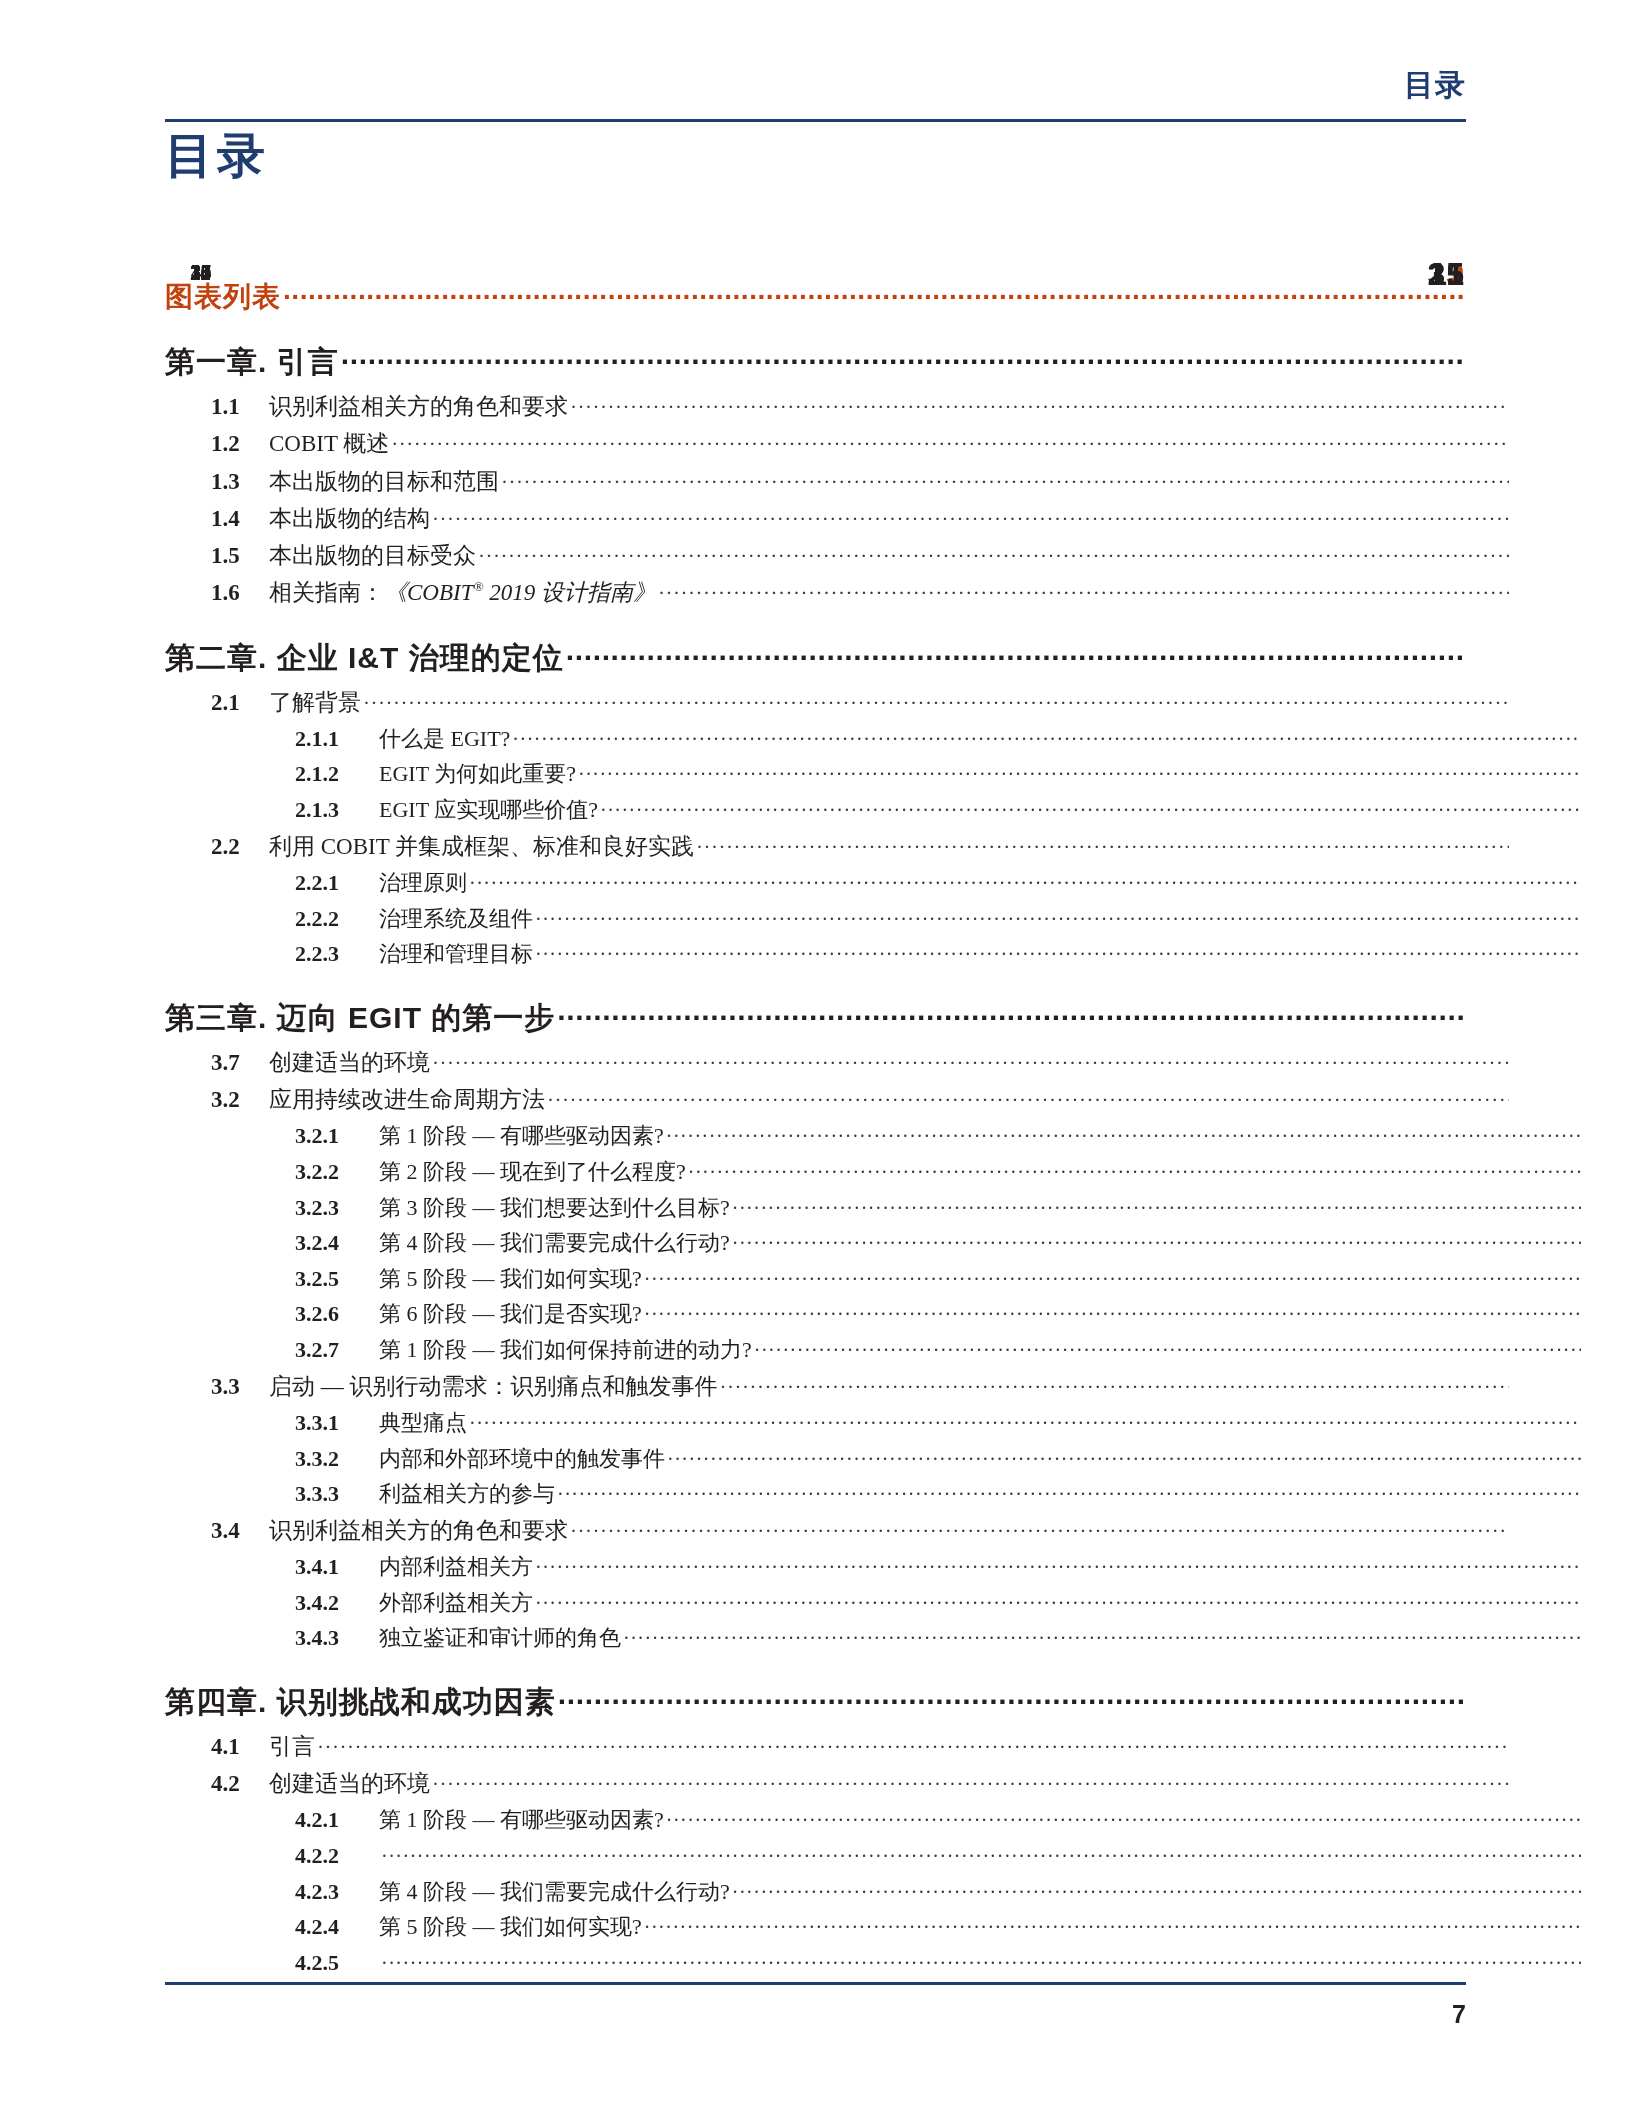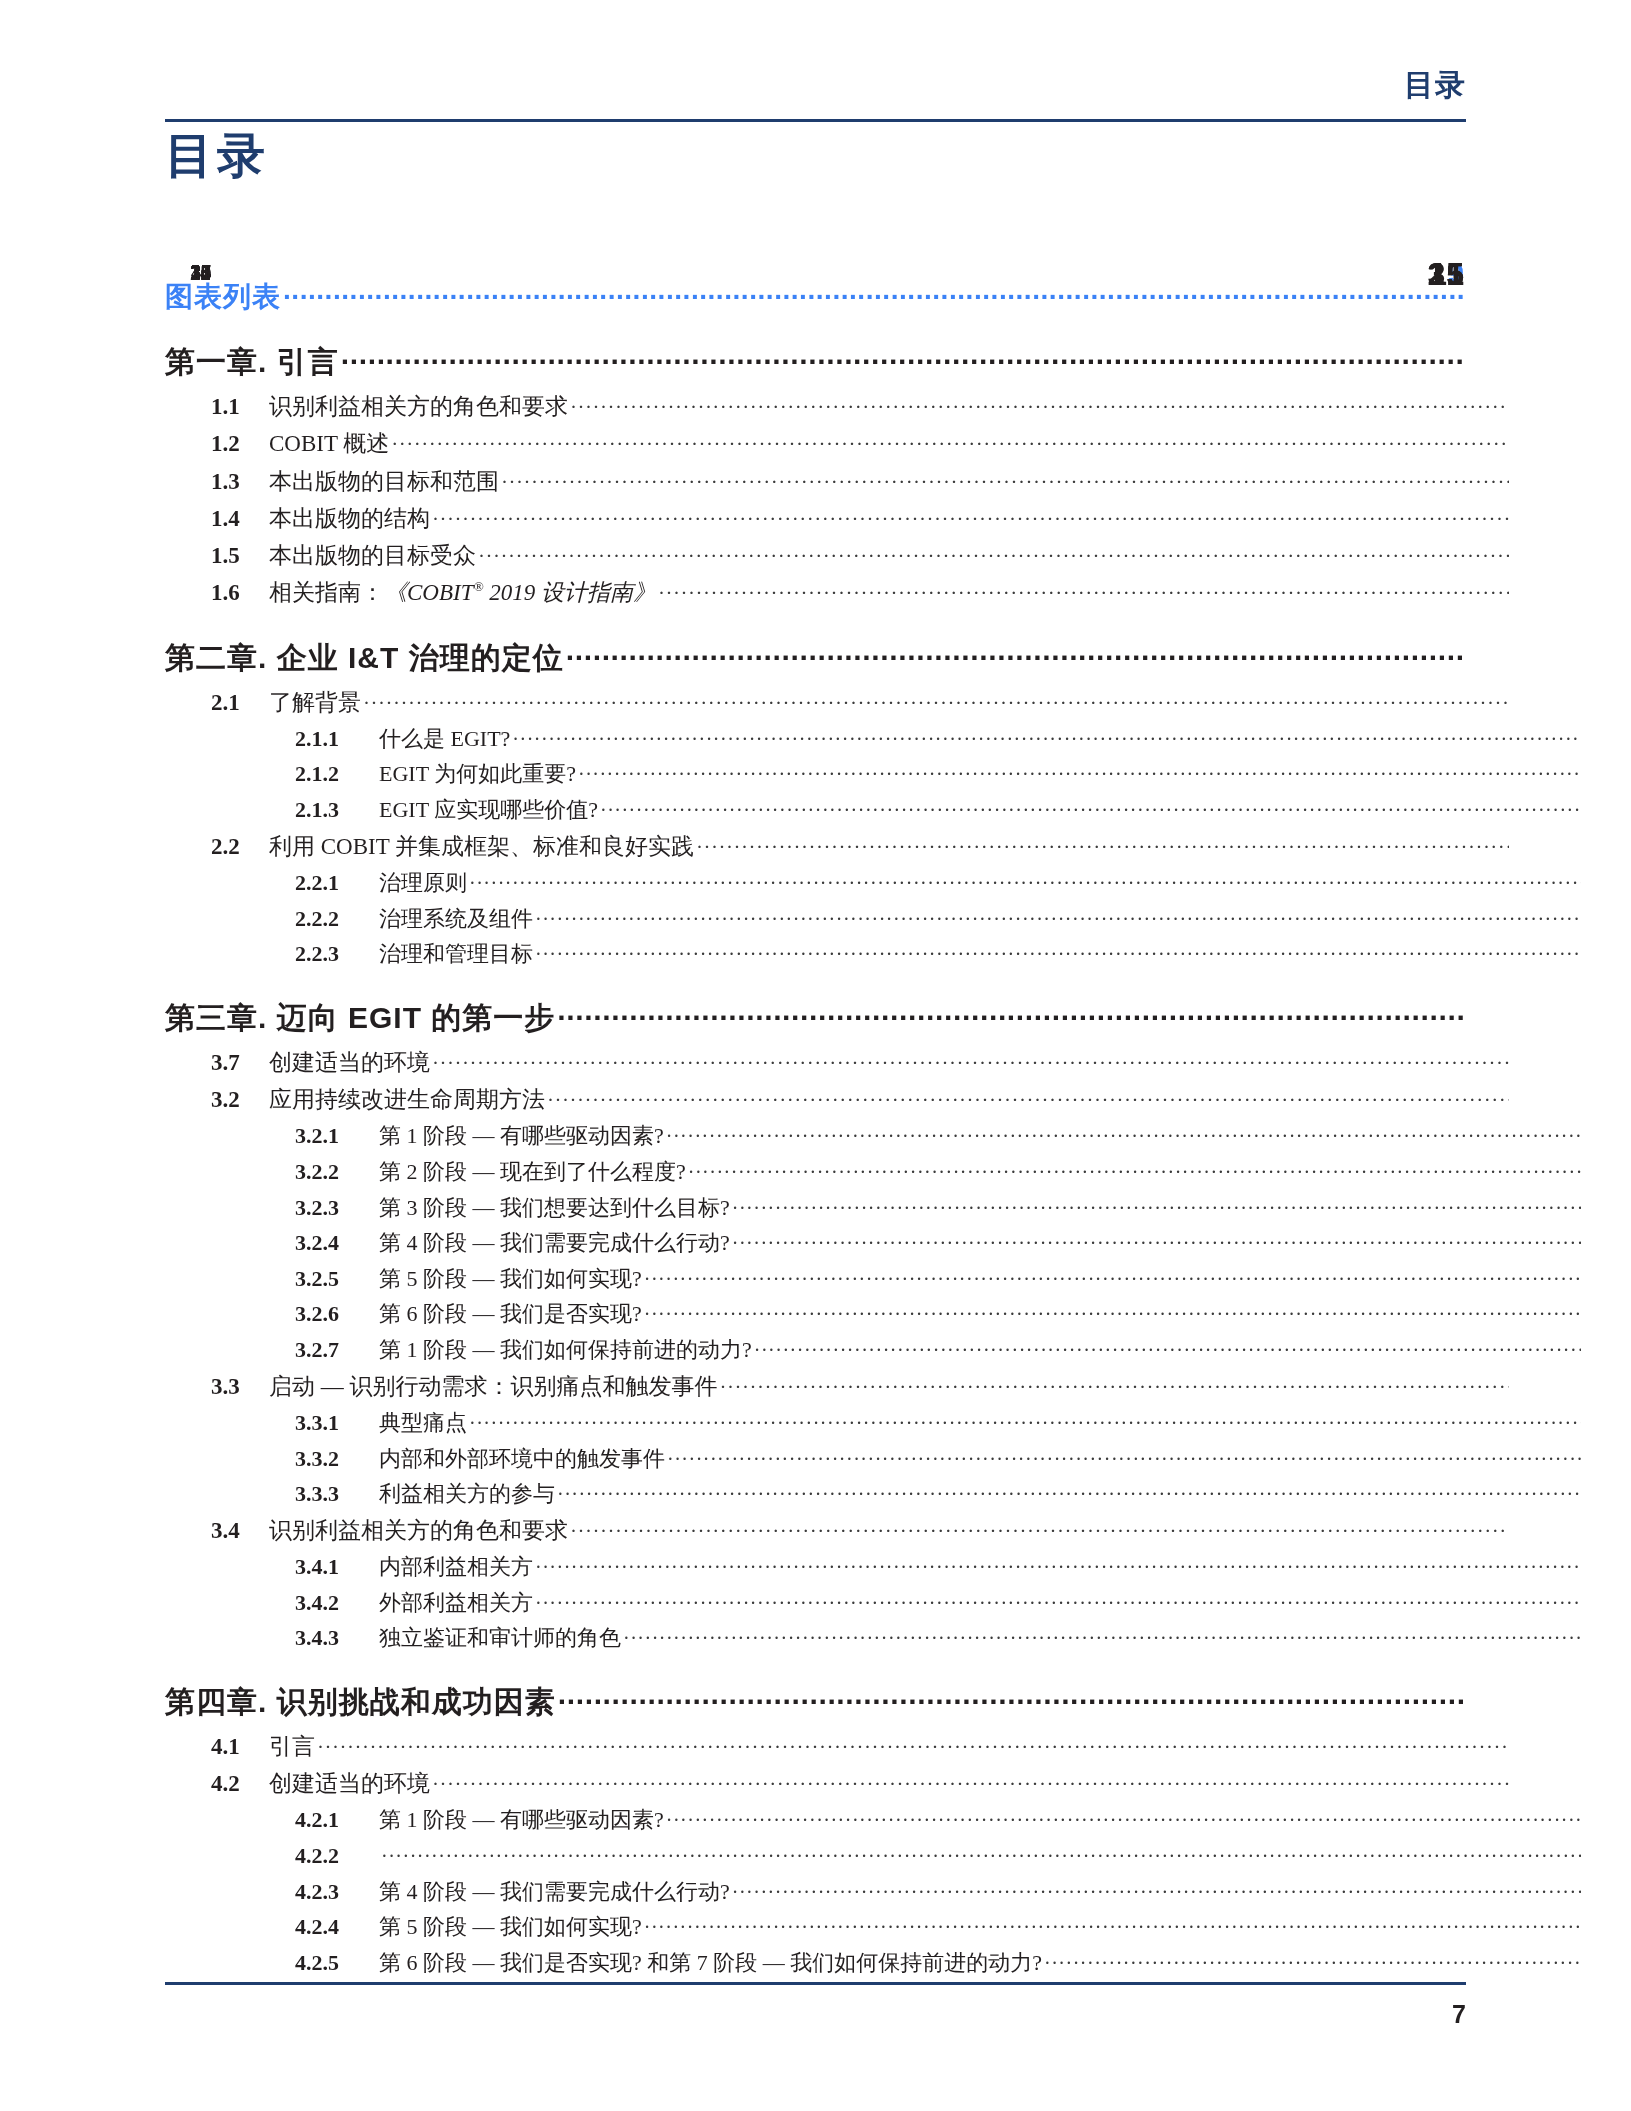--- a/index.html
+++ b/index.html
@@ -93,21 +93,21 @@
   .entry .page {
     flex: 0 0 auto;
     text-align: right;
   }
 
   
   .lvl0 {
     font-family: "Liberation Sans", "DejaVu Sans", sans-serif;
     font-weight: bold;
     font-size: 28px;
-    color: #3b82f6;
+    color: #c2410c;
     letter-spacing: 1px;
     margin-top: 22px;
     margin-bottom: 6px;
   }
   .lvl0 .leader { font-size: 28px; letter-spacing: -1px; }
   .lvl0 .page { font-size: 30px; }
 
   
   .chapter {
     font-family: "Liberation Sans", "DejaVu Sans", sans-serif;
@@ -419,21 +419,20 @@
         <span class="page">38</span>
       </div>
       <div class="entry sub">
         <span class="num">4.2.4</span>
         <span class="label">第 5 阶段 — 我们如何实现?</span>
         <span class="leader">································································································································································································</span>
         <span class="page">40</span>
       </div>
       <div class="entry sub">
         <span class="num">4.2.5</span>
-        <span class="label">第 6 阶段 — 我们是否实现? 和第 7 阶段 — 我们如何保持前进的动力?</span>
         <span class="leader">································································································································································································</span>
         <span class="page">41</span>
       </div>
     </div>
 
   <div class="footer-rule"></div>
   <div class="footer-page">7</div>
 
 </div>
 

